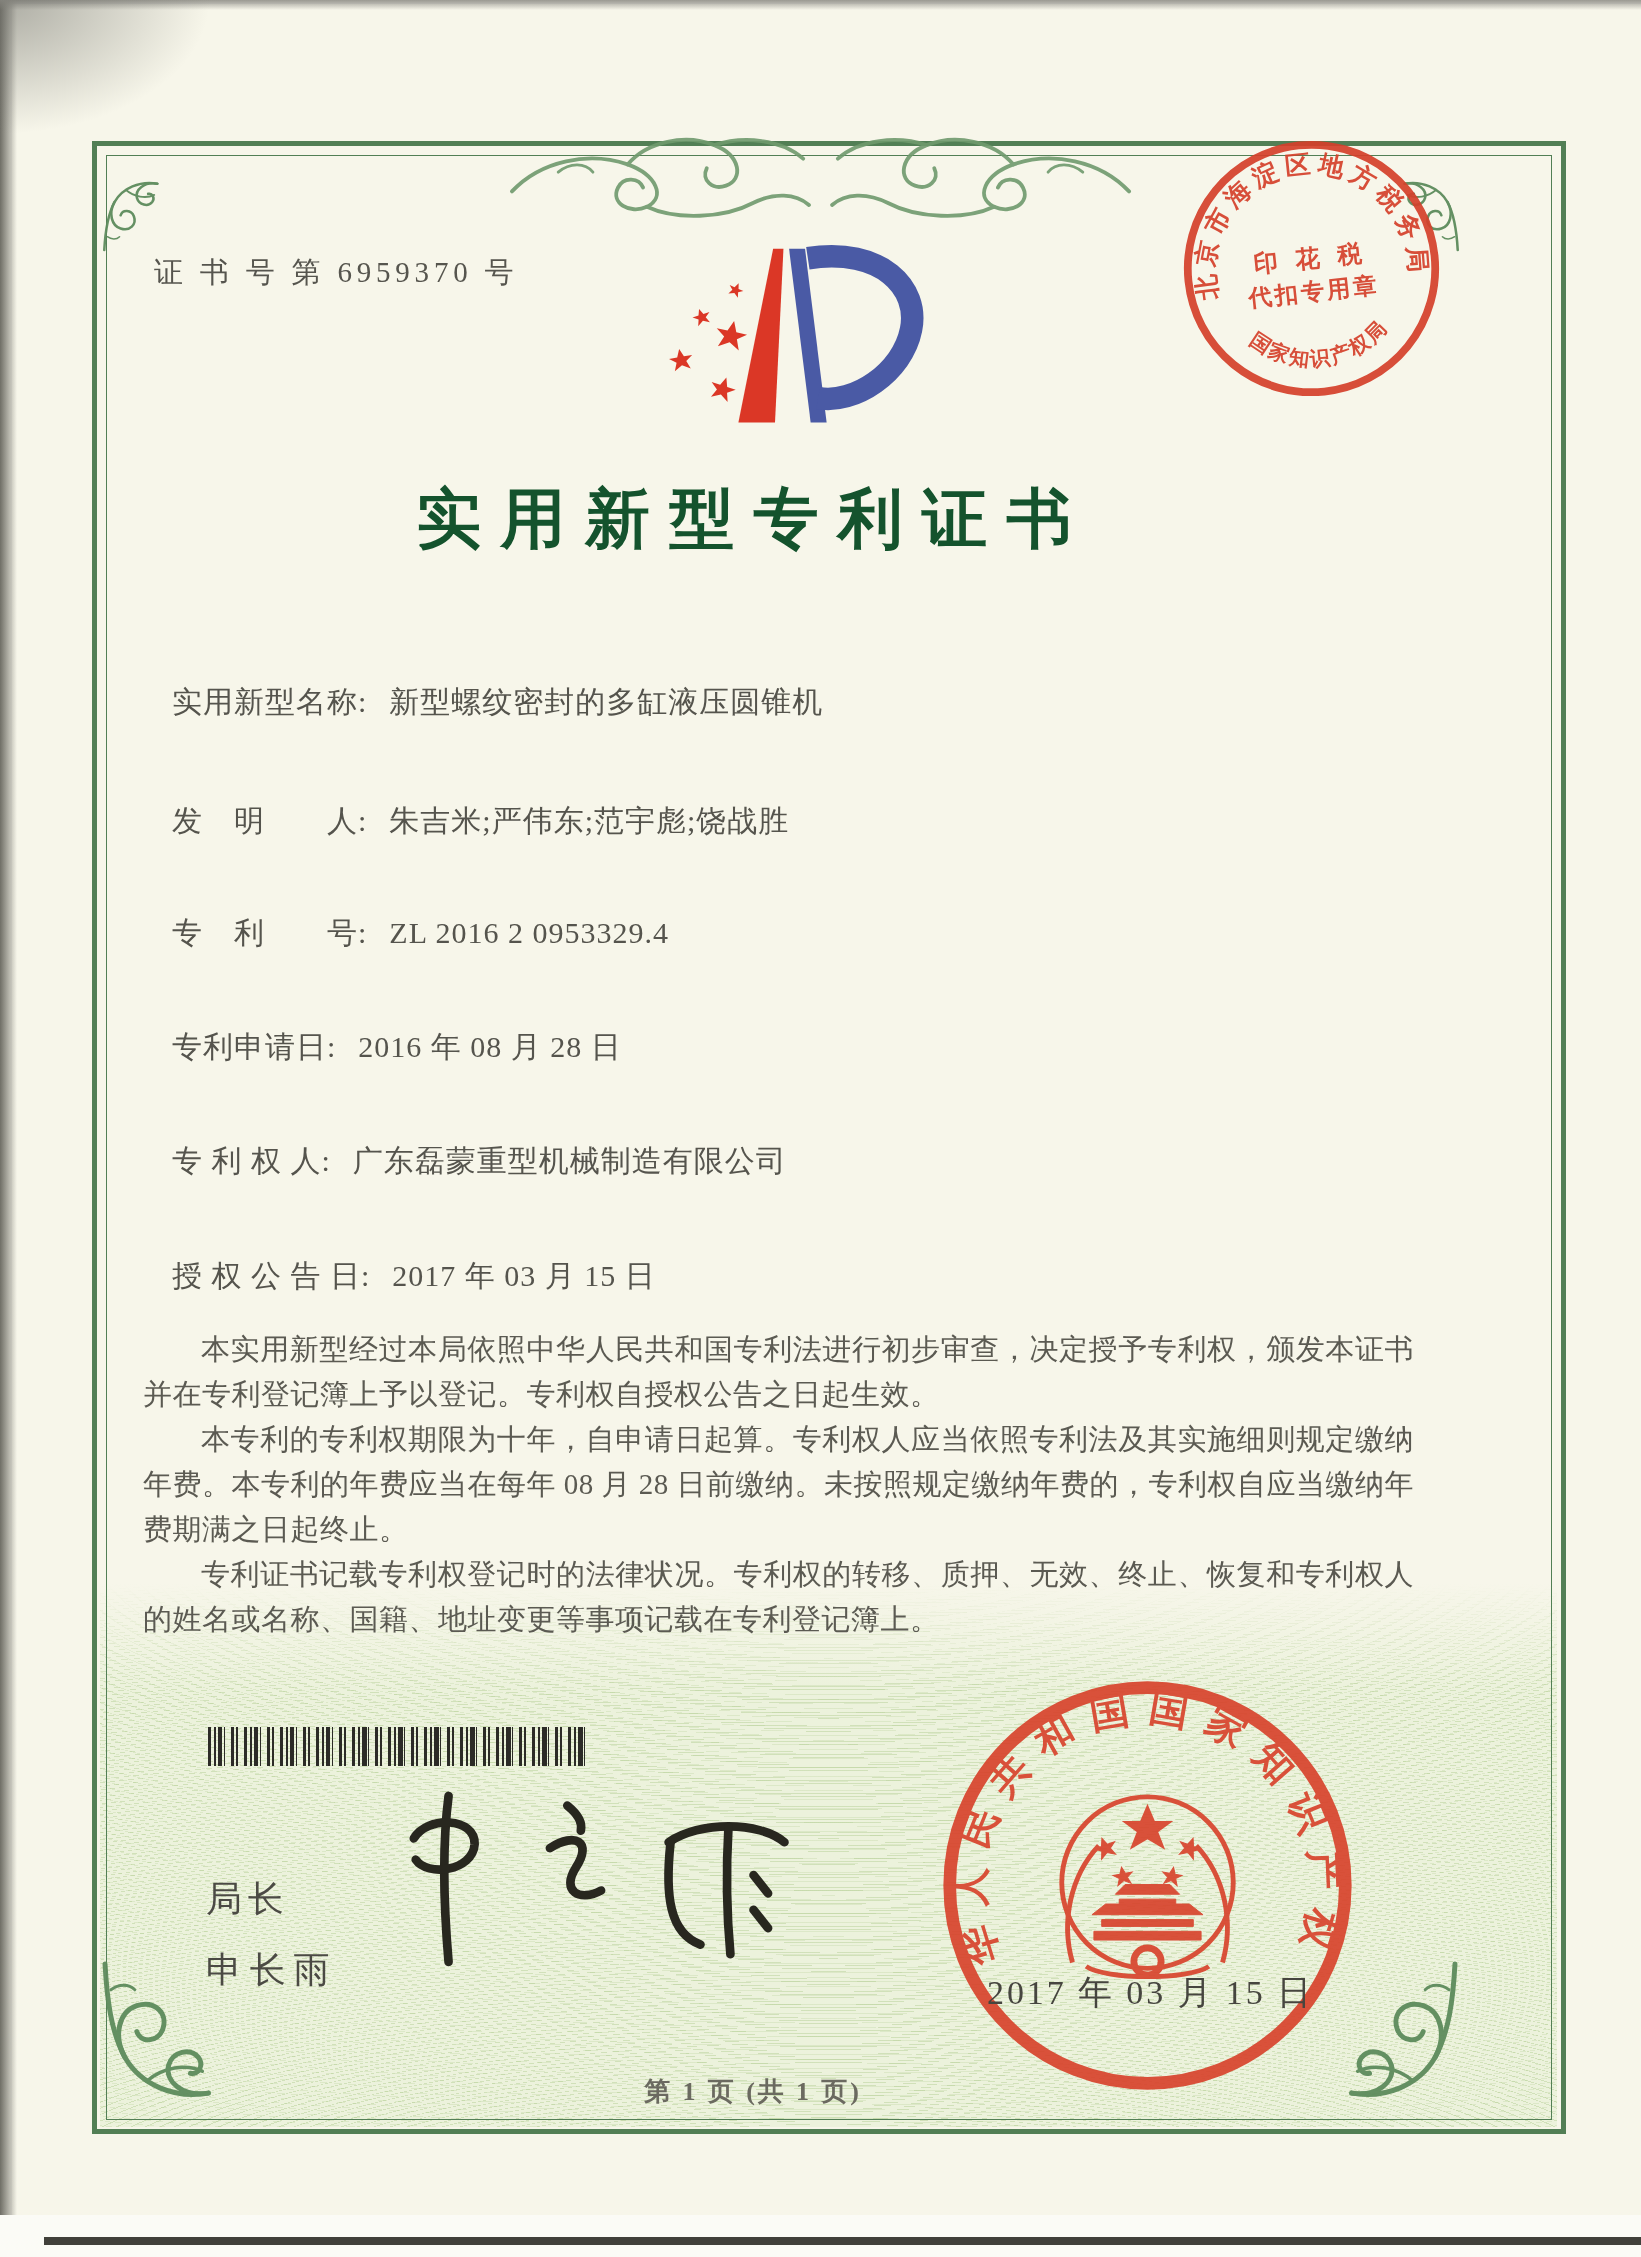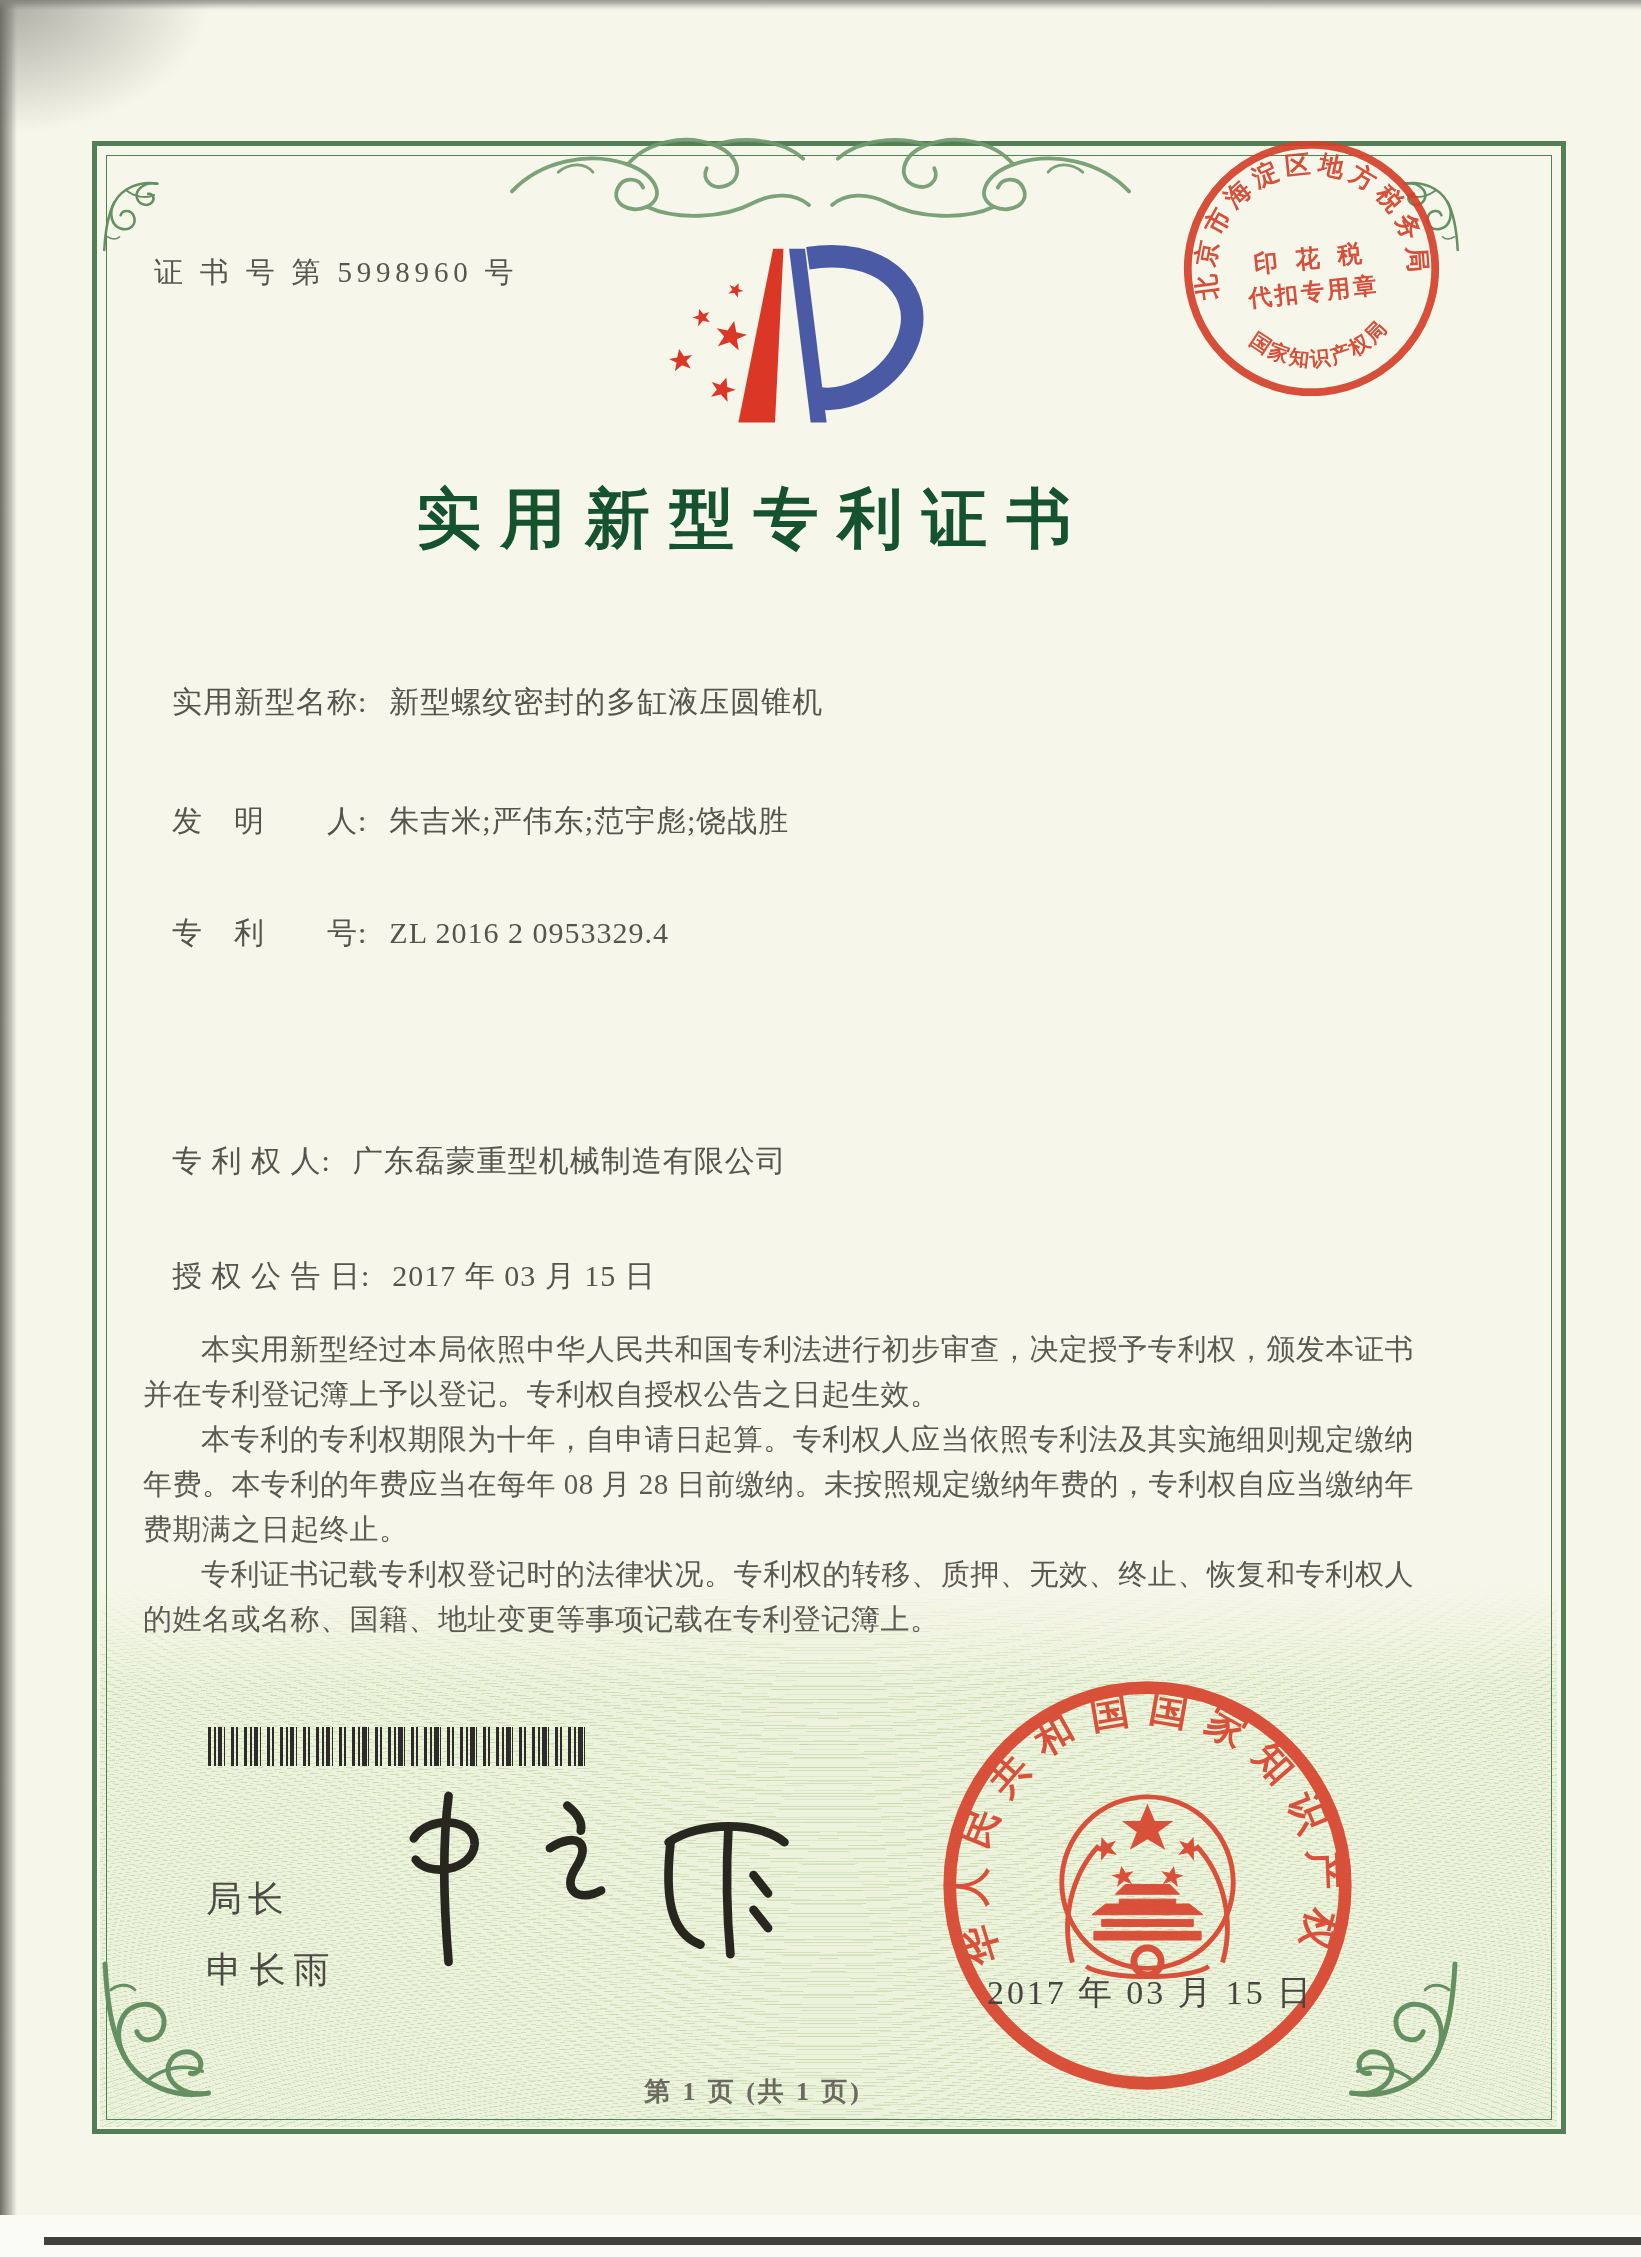--- a/index.html
+++ b/index.html
@@ -111,21 +111,21 @@
   <svg class="flo fl-tr" viewBox="0 0 170 150">
     <use href="#cornerFlo" transform="translate(170,150) scale(-.75,-.75)"></use>
   </svg>
   <svg class="flo fl-bl" viewBox="0 0 170 150">
     <use href="#cornerFlo"></use>
   </svg>
   <svg class="flo fl-br" viewBox="0 0 170 150">
     <use href="#cornerFlo" transform="translate(170,0) scale(-1,1)"></use>
   </svg>
 
-  <div class="cert-no">证 书 号 第 5998960 号</div>
+  <div class="cert-no">证 书 号 第 6959370 号</div>
 
   <svg class="logo" viewBox="0 0 340 230">
     <g fill="#db3726">
       <use href="#st" transform="translate(136,64) scale(0.8) rotate(24)"></use>
       <use href="#st" transform="translate(100,93) scale(0.95) rotate(-18)"></use>
       <use href="#st" transform="translate(131,113) scale(1.65) rotate(12)"></use>
       <use href="#st" transform="translate(78,139) scale(1.25) rotate(-10)"></use>
       <use href="#st" transform="translate(122,170) scale(1.35) rotate(18)"></use>
       <polygon points="176,20 187,20 178,205 139,205"></polygon>
     </g>
@@ -141,20 +141,24 @@
     <span class="lab">实用新型名称:</span>
     <span>新型螺纹密封的多缸液压圆锥机</span>
   </div>
   <div class="field f1">
     <span class="lab">发　明　　人:</span>
     <span>朱吉米;严伟东;范宇彪;饶战胜</span>
   </div>
   <div class="field f2">
     <span class="lab">专　利　　号:</span>
     <span>ZL 2016 2 0953329.4</span>
+  </div>
+  <div class="field f3">
+    <span class="lab">专利申请日:</span>
+    <span>2016 年 08 月 28 日</span>
   </div>
   <div class="field f4">
     <span class="lab">专 利 权  人:</span>
     <span>广东磊蒙重型机械制造有限公司</span>
   </div>
   <div class="field f5">
     <span class="lab">授 权 公 告 日:</span>
     <span>2017 年 03 月 15 日</span>
   </div>
 

